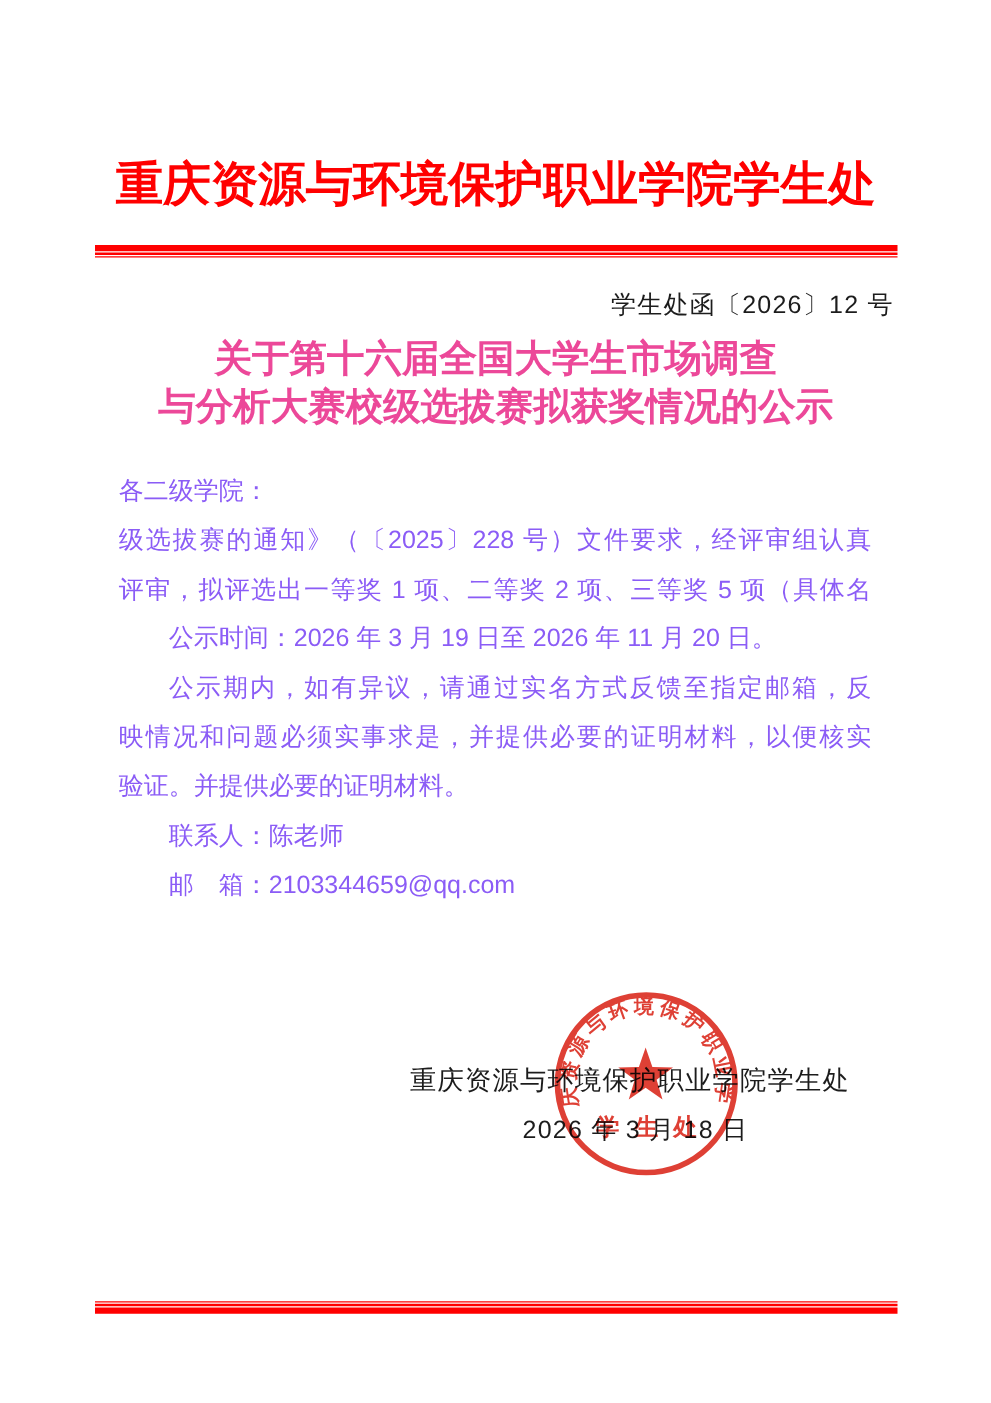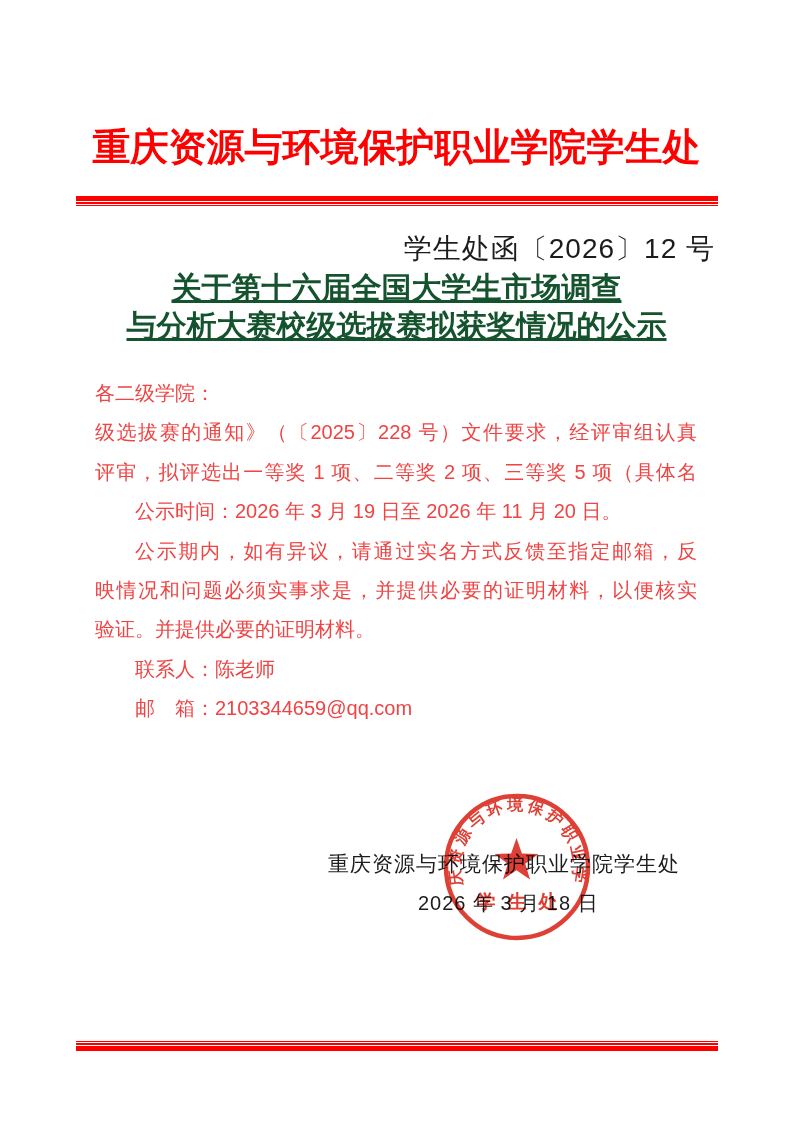--- a/index.html
+++ b/index.html
@@ -22,31 +22,31 @@
   .rule-top{top:196px;}
   .rule-top .b1{height:5px;background:#ff0000;}
   .rule-top .b2{height:2px;background:#ff0000;margin-top:1px;}
   .rule-top .b3{height:1px;background:#ff0000;margin-top:1px;}
   .rule-bottom{top:1041px;}
   .rule-bottom .b1{height:1px;background:#ff0000;}
   .rule-bottom .b2{height:2px;background:#ff0000;margin-top:1px;}
   .rule-bottom .b3{height:5px;background:#ff0000;margin-top:1px;}
 
   
-  .doc-number{top:230px;right:78px;font-size:28px;letter-spacing:1px;white-space:nowrap;}
+  .doc-number{top:230px;right:78px;font-size:20px;letter-spacing:1px;white-space:nowrap;}
 
   
   .title{
     top:269px;left:0;width:793px;text-align:center;
     font-family:"Liberation Serif","DejaVu Serif",serif;
-    font-weight:bold;font-size:30px;line-height:38px;color:#14532d;text-decoration:underline;
+    font-weight:bold;font-size:30px;line-height:38px;color:#ec4899;
   }
 
   
-  .body-text{top:374px;left:95px;width:602px;font-size:20px;color:#ef4444;}
+  .body-text{top:374px;left:95px;width:602px;font-size:20px;color:#8b5cf6;}
   .line{height:39.4px;line-height:39.4px;}
   .ind{text-indent:40px;}
   .j{text-align:justify;text-align-last:justify;}
 
   
   .sign-org{top:850px;right:113px;font-size:21px;letter-spacing:1px;white-space:nowrap;}
   .sign-date{top:890px;left:418px;width:160px;text-align:center;font-size:20px;letter-spacing:1px;white-space:nowrap;}
 
   
   .seal{left:436px;top:786px;width:162px;height:162px;mix-blend-mode:multiply;opacity:.92;}

